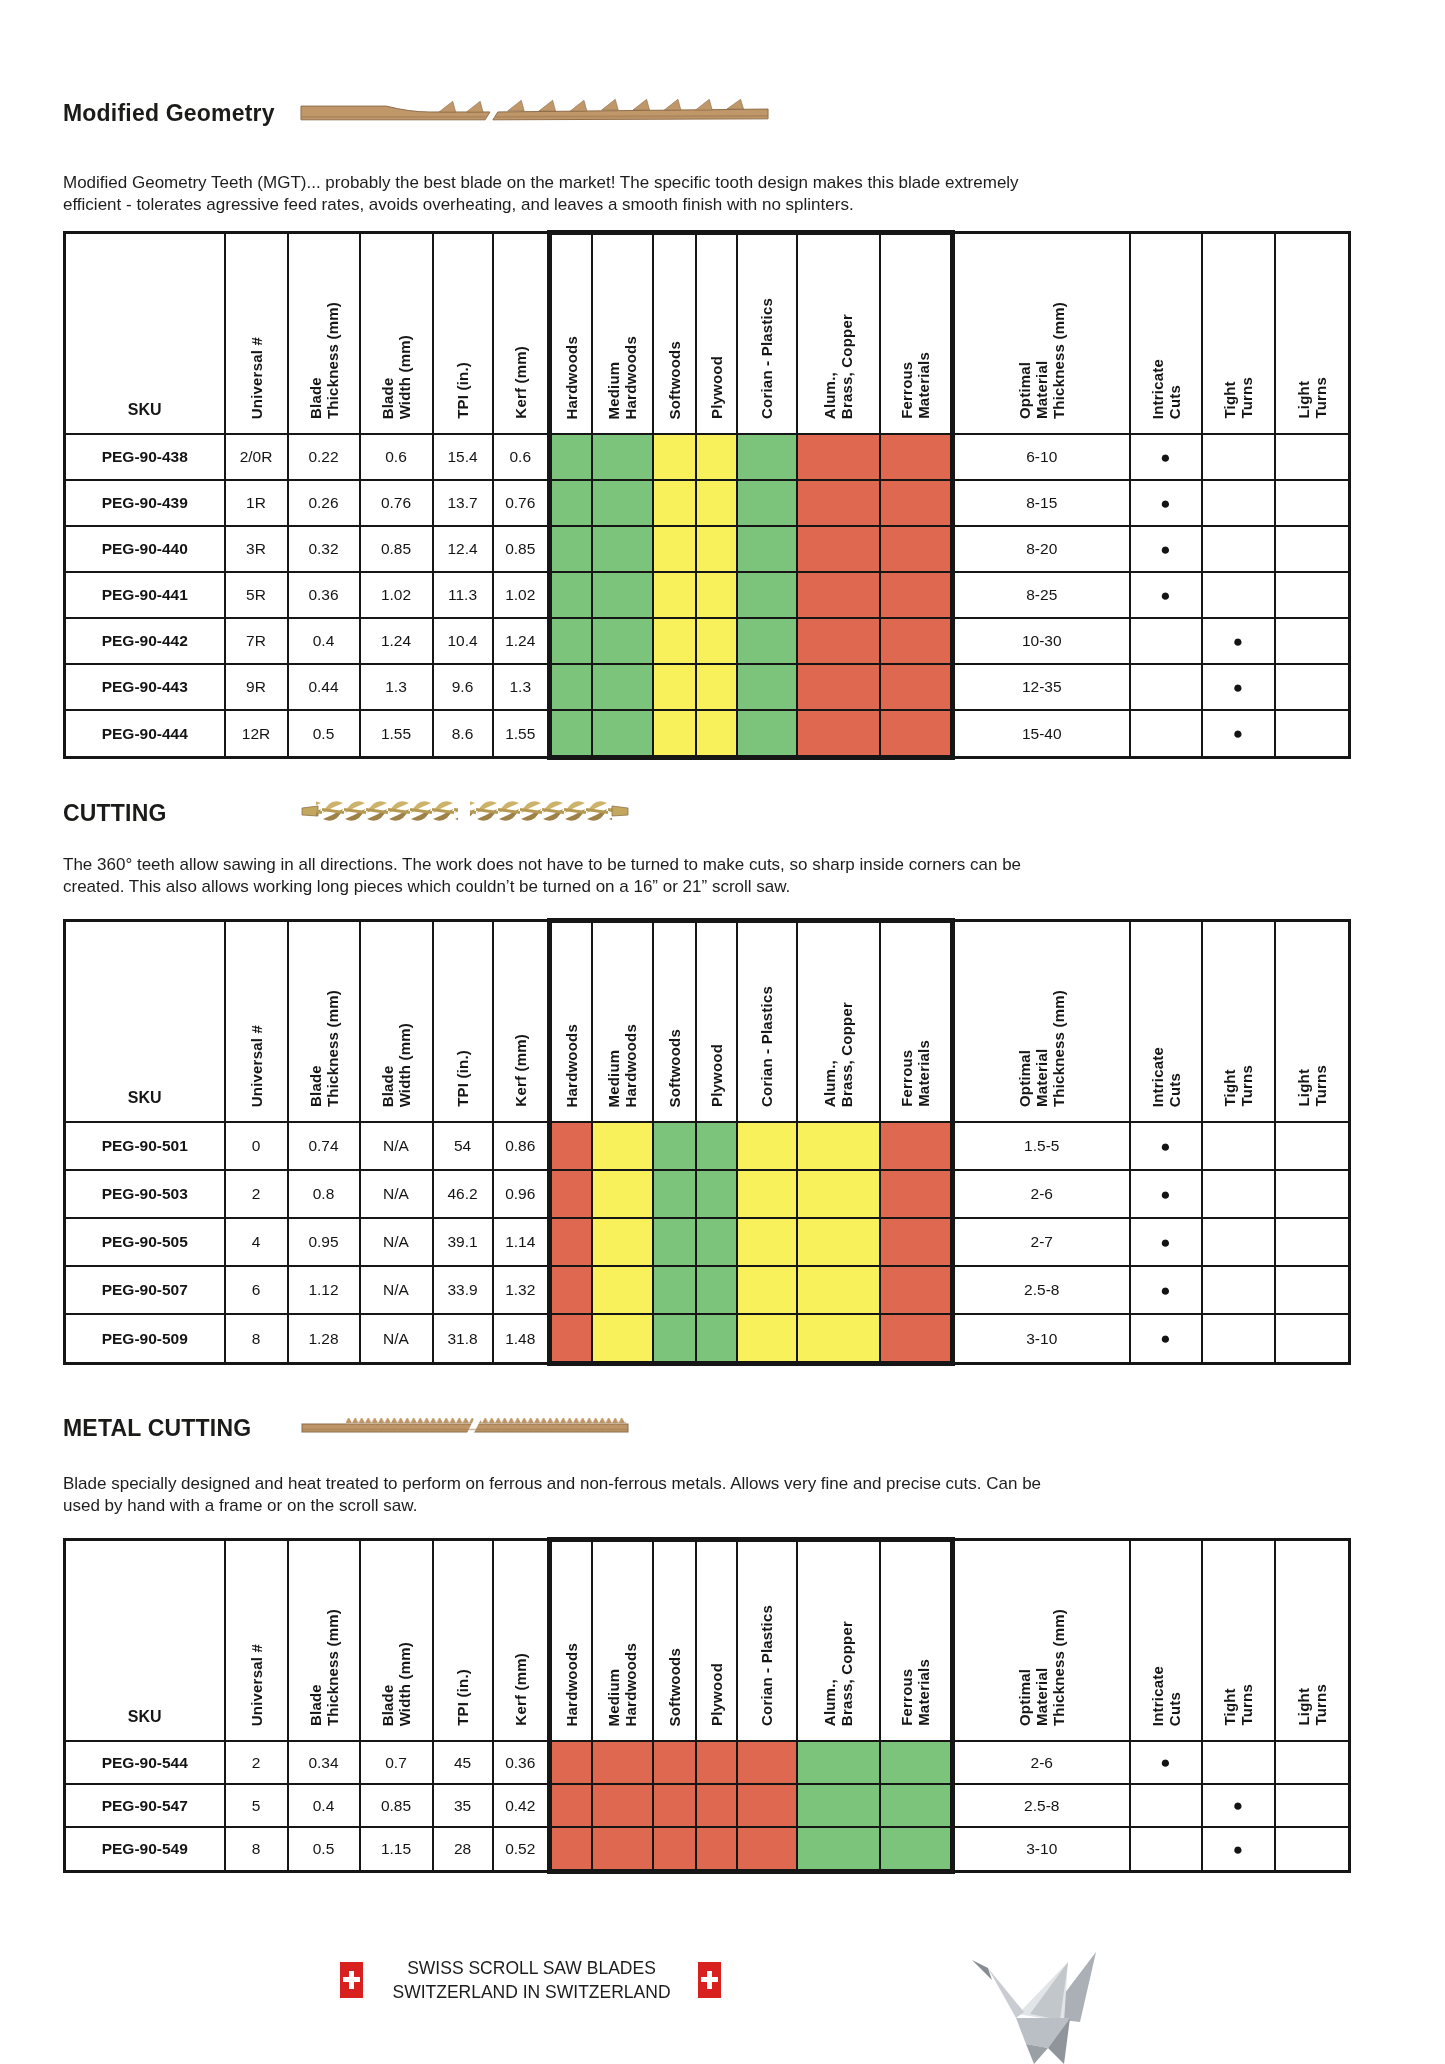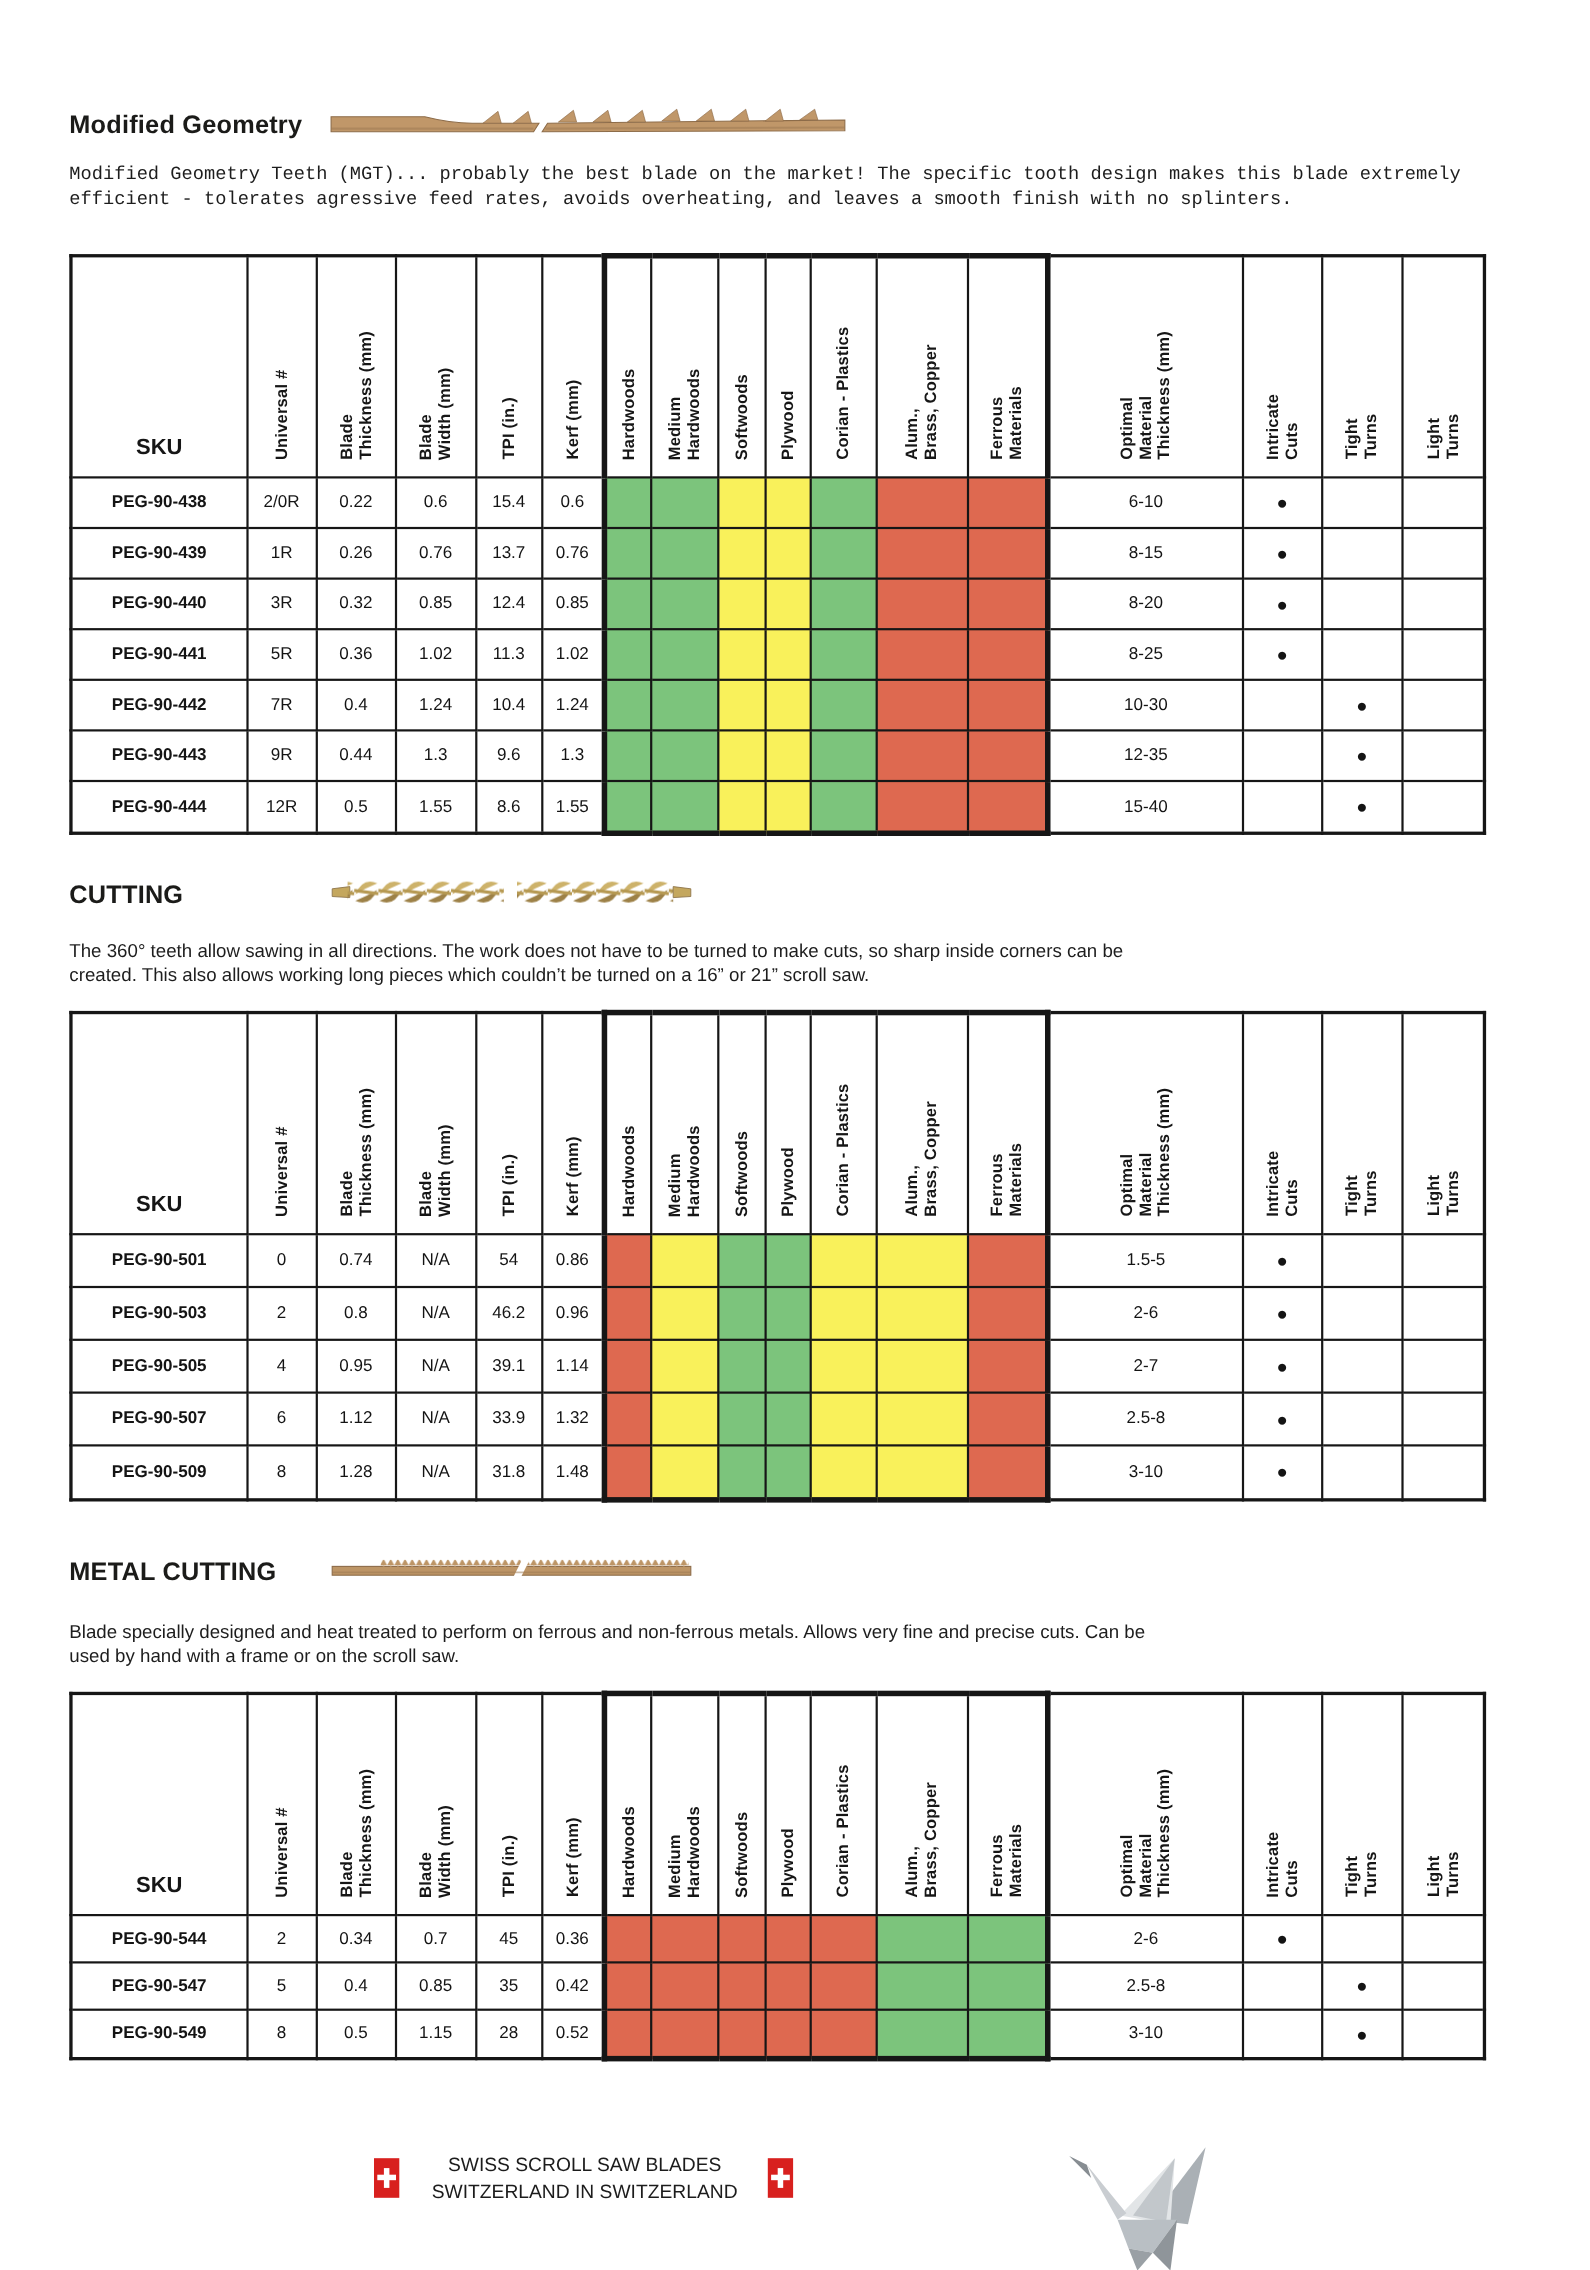--- a/index.html
+++ b/index.html
@@ -7,30 +7,30 @@
     width:1445px;height:2064px;position:relative;background:#ffffff;
     font-family:"Liberation Sans", sans-serif;color:#161616;overflow:hidden;
   }
   .section{position:absolute;left:63px;width:1290px;}
   .sec-0{top:100px;}  .sec-1{top:800px;}  .sec-2{top:1415px;}
   .section-title{position:absolute;left:0;top:0;font-size:23px;font-weight:bold;color:#1b1b19;letter-spacing:.2px;white-space:nowrap;}
   .blade-figure{position:absolute;left:237px;top:-4px;height:30px;}
   .blade-svg{display:block;height:30px;}
   .sec-0 .blade-svg{width:470px;} .sec-1 .blade-svg{width:330px;} .sec-2 .blade-svg{width:330px;}
   .section-desc{position:absolute;left:0;width:1310px;font-size:17px;line-height:22px;color:#1d1d1d;white-space:pre-line;}
-  .sec-0 .section-desc{top:49px;font-family:Liberation Mono, monospace;} .sec-1 .section-desc{top:54px;} .sec-2 .section-desc{top:58px;}
+  .sec-0 .section-desc{top:72px;} .sec-1 .section-desc{top:54px;} .sec-2 .section-desc{top:58px;}
 
   table.data-table{
     position:absolute;left:0;border-collapse:collapse;table-layout:fixed;
     width:1285px;background:#fff;border:3px solid #161616;
   }
   .sec-0 table.data-table{top:130px;} .sec-1 table.data-table{top:118px;} .sec-2 table.data-table{top:122px;}
   th,td{border:2px solid #161616;padding:0;}
   th{height:185px;vertical-align:bottom;text-align:center;background:#fff;}
-  .th-sku{font-weight:bold;font-size:20px;padding-bottom:14px;}
+  .th-sku{font-weight:bold;font-size:16px;padding-bottom:14px;}
   .th-rot{padding-bottom:10px;}
   .th-rot span{
     display:inline-block;writing-mode:vertical-rl;transform:rotate(180deg);
     white-space:pre-line;font-weight:bold;font-size:15px;line-height:17px;letter-spacing:.2px;text-align:left;
   }
   td{text-align:center;font-size:15.5px;color:#141414;}
   .sec-0 td{height:44px;} .sec-1 td{height:46px;} .sec-2 td{height:41px;margin-top:28px;}
   .td-sku{font-weight:bold;}
   .m-first{border-left:5px solid #161616 !important;}
   .m-last{border-right:5px solid #161616 !important;}

